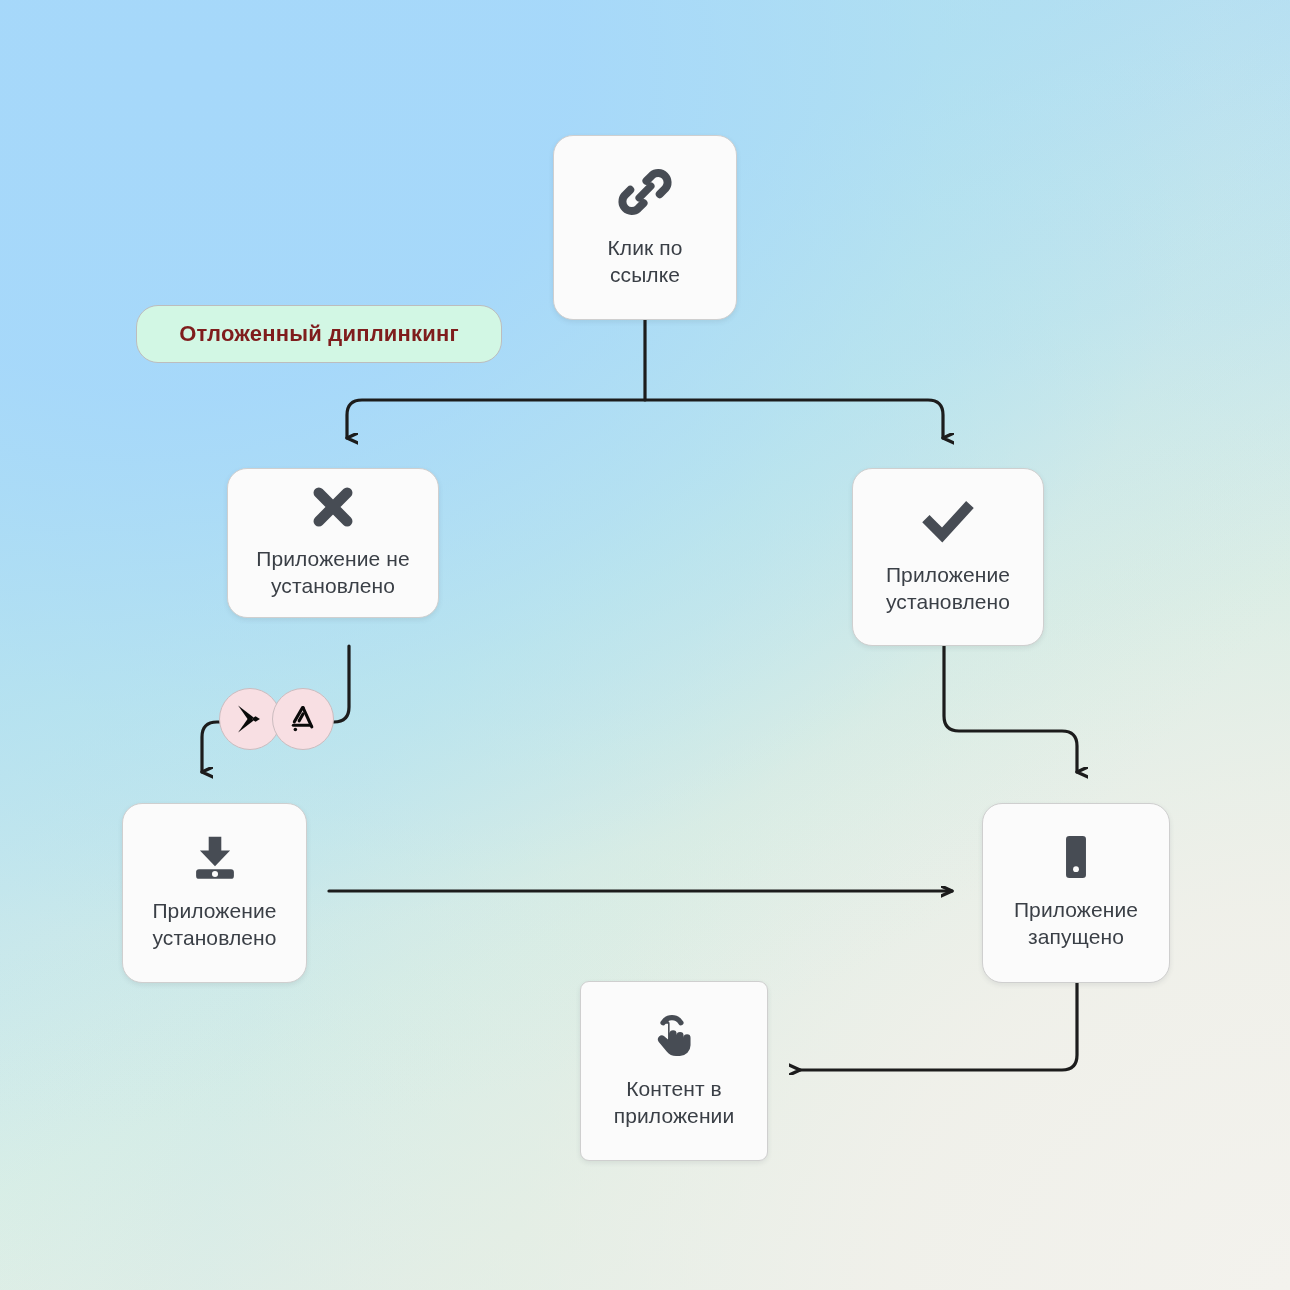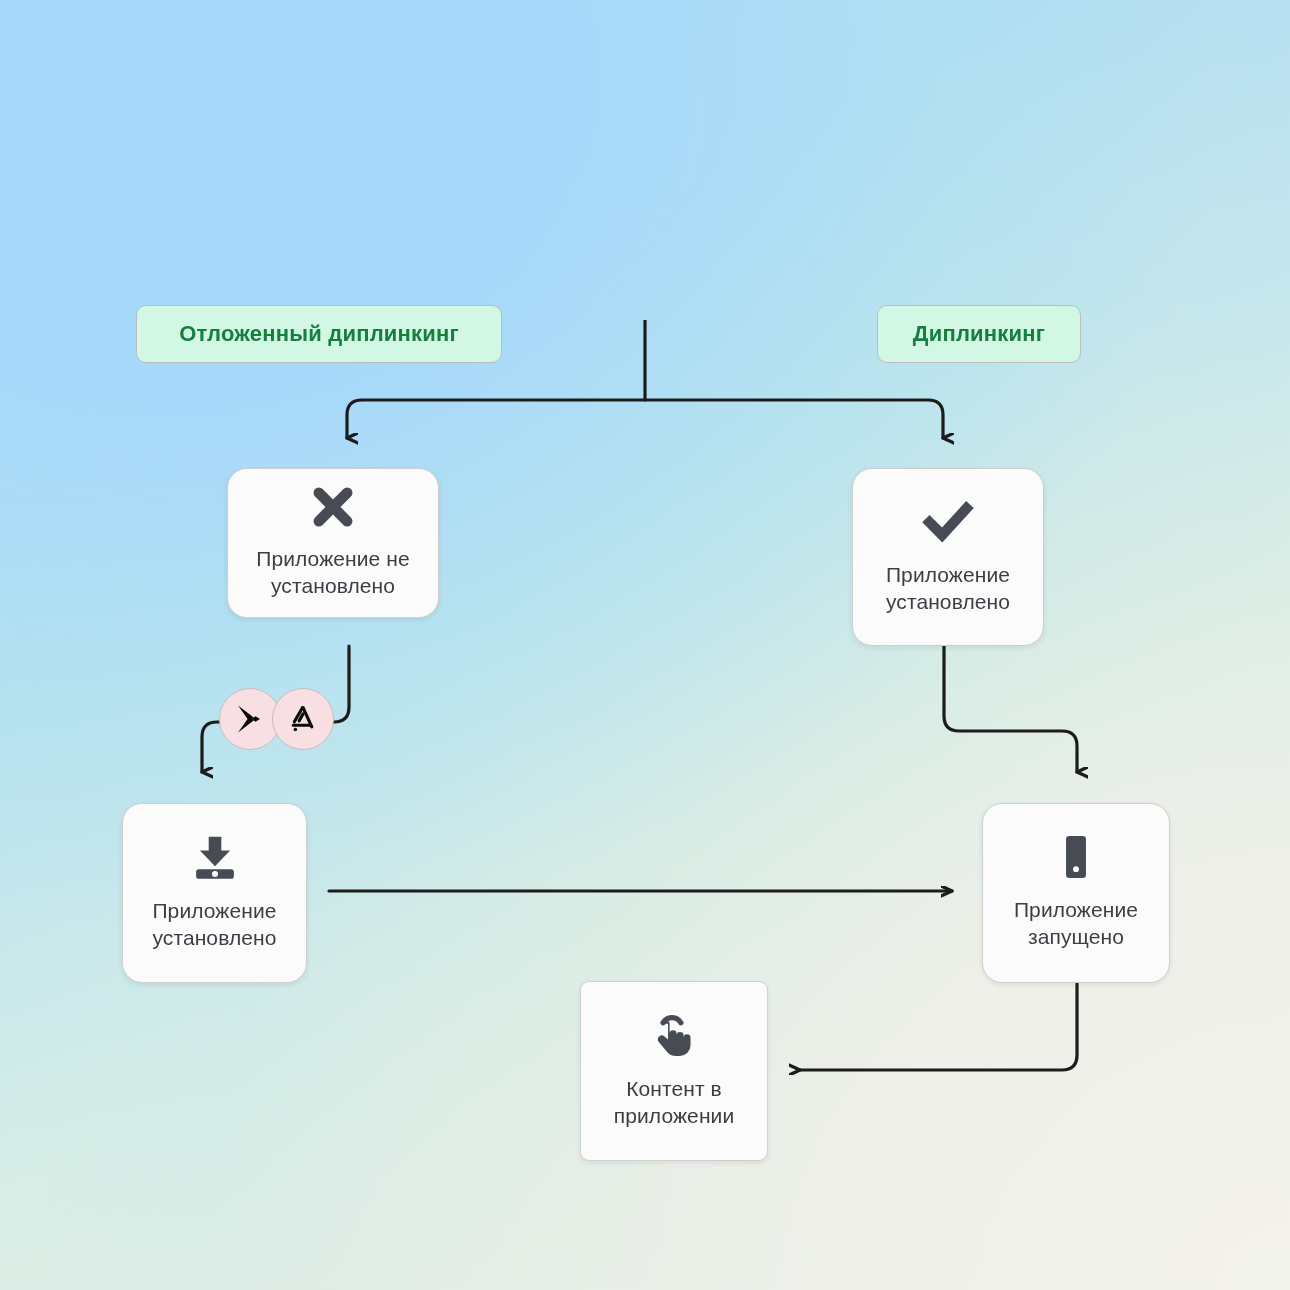--- a/index.html
+++ b/index.html
@@ -53,27 +53,27 @@
     text-align: center;
     white-space: pre-line;
     letter-spacing: 0.1px;
   }
 
   
   .tag {
     position: absolute;
     background: #d2f7e4;
     border: 1px solid #bdbdbd;
-    border-radius: 10px;
+    border-radius: 22px;
     display: flex;
     align-items: center;
     justify-content: center;
     font-size: 22px;
     font-weight: bold;
-    color: #15803d;
+    color: #7f1d1d;
     box-sizing: border-box;
     letter-spacing: 0.2px;
   }
 
   
   .store-badge {
     position: absolute;
     width: 62px;
     height: 62px;
     border-radius: 50%;
@@ -125,20 +125,33 @@
 
     <path d="M349,646 L349,707 Q349,722 334,722 L217,722 Q202,722 202,737 L202,772" fill="none" stroke="#1c1c1c" stroke-width="3.2" stroke-linecap="round" marker-end="url(#arrow-down)"></path>
 
     <path d="M944,646 L944,716 Q944,731 959,731 L1062,731 Q1077,731 1077,746 L1077,772" fill="none" stroke="#1c1c1c" stroke-width="3.2" stroke-linecap="round" marker-end="url(#arrow-down)"></path>
 
     <path d="M329,891 L952,891" fill="none" stroke="#1c1c1c" stroke-width="3.2" stroke-linecap="round" marker-end="url(#arrow-right)"></path>
 
     <path d="M1077,983 L1077,1055 Q1077,1070 1062,1070 L800,1070" fill="none" stroke="#1c1c1c" stroke-width="3.2" stroke-linecap="round" marker-end="url(#arrow-left)"></path>
   </svg>
 
+  <div class="node" id="node-click">
+    <div class="glyph">
+      <svg width="58" height="58" viewBox="0 0 24 24">
+        <g fill="none" stroke="#474c54" stroke-width="3.1" stroke-linecap="round">
+          <path d="M9.6 14.4 L14.4 9.6"></path>
+          <path d="M12.6 7.4 L14.9 5.1 a3.9 3.9 0 0 1 5.5 5.5 L18.1 12.9" stroke-width="3.3"></path>
+          <path d="M11.4 16.6 L9.1 18.9 a3.9 3.9 0 0 1 -5.5 -5.5 L5.9 11.1" stroke-width="3.3"></path>
+        </g>
+      </svg>
+    </div>
+    <div class="caption">Клик по
+ссылке</div>
+  </div>
 
   <div class="node" id="node-not-inst">
     <div class="glyph">
       <svg width="50" height="50" viewBox="0 0 24 24">
         <path d="M5.2 5.2 L18.8 18.8 M18.8 5.2 L5.2 18.8" stroke="#474c54" stroke-width="5.1" stroke-linecap="round"></path>
       </svg>
     </div>
     <div class="caption">Приложение не
 установлено</div>
   </div>
@@ -191,23 +204,20 @@
                  a1.55 1.55 0 0 0 -3.1 0 v-1.0 a1.55 1.55 0 0 0 -3.1 0 v-0.8
                  a1.55 1.55 0 0 0 -3.1 0 v-4.4 a1.35 1.35 0 0 0 -2.7 0 z" fill="#474c54"></path>
       </svg>
     </div>
     <div class="caption">Контент в
 приложении</div>
   </div>
 
   <div class="tag" id="tag-deferred">
     <span>Отложенный диплинкинг</span>
-  </div>
-  <div class="tag" id="tag-direct">
-    <span>Диплинкинг</span>
   </div>
 
   <div class="store-badge" id="badge-google">
     <svg width="34" height="34" viewBox="0 0 24 24">
       <g fill="#0a0a0a">
         <path d="M3.6 2.4 L14.6 11.0 L11.4 13.6 z"></path>
         <path d="M3.6 21.6 L11.4 10.4 L14.6 13.0 z"></path>
         <path d="M15.9 10.0 L19.0 12.0 L15.9 14.0 L13.0 12.0 z"></path>
       </g>
     </svg>

